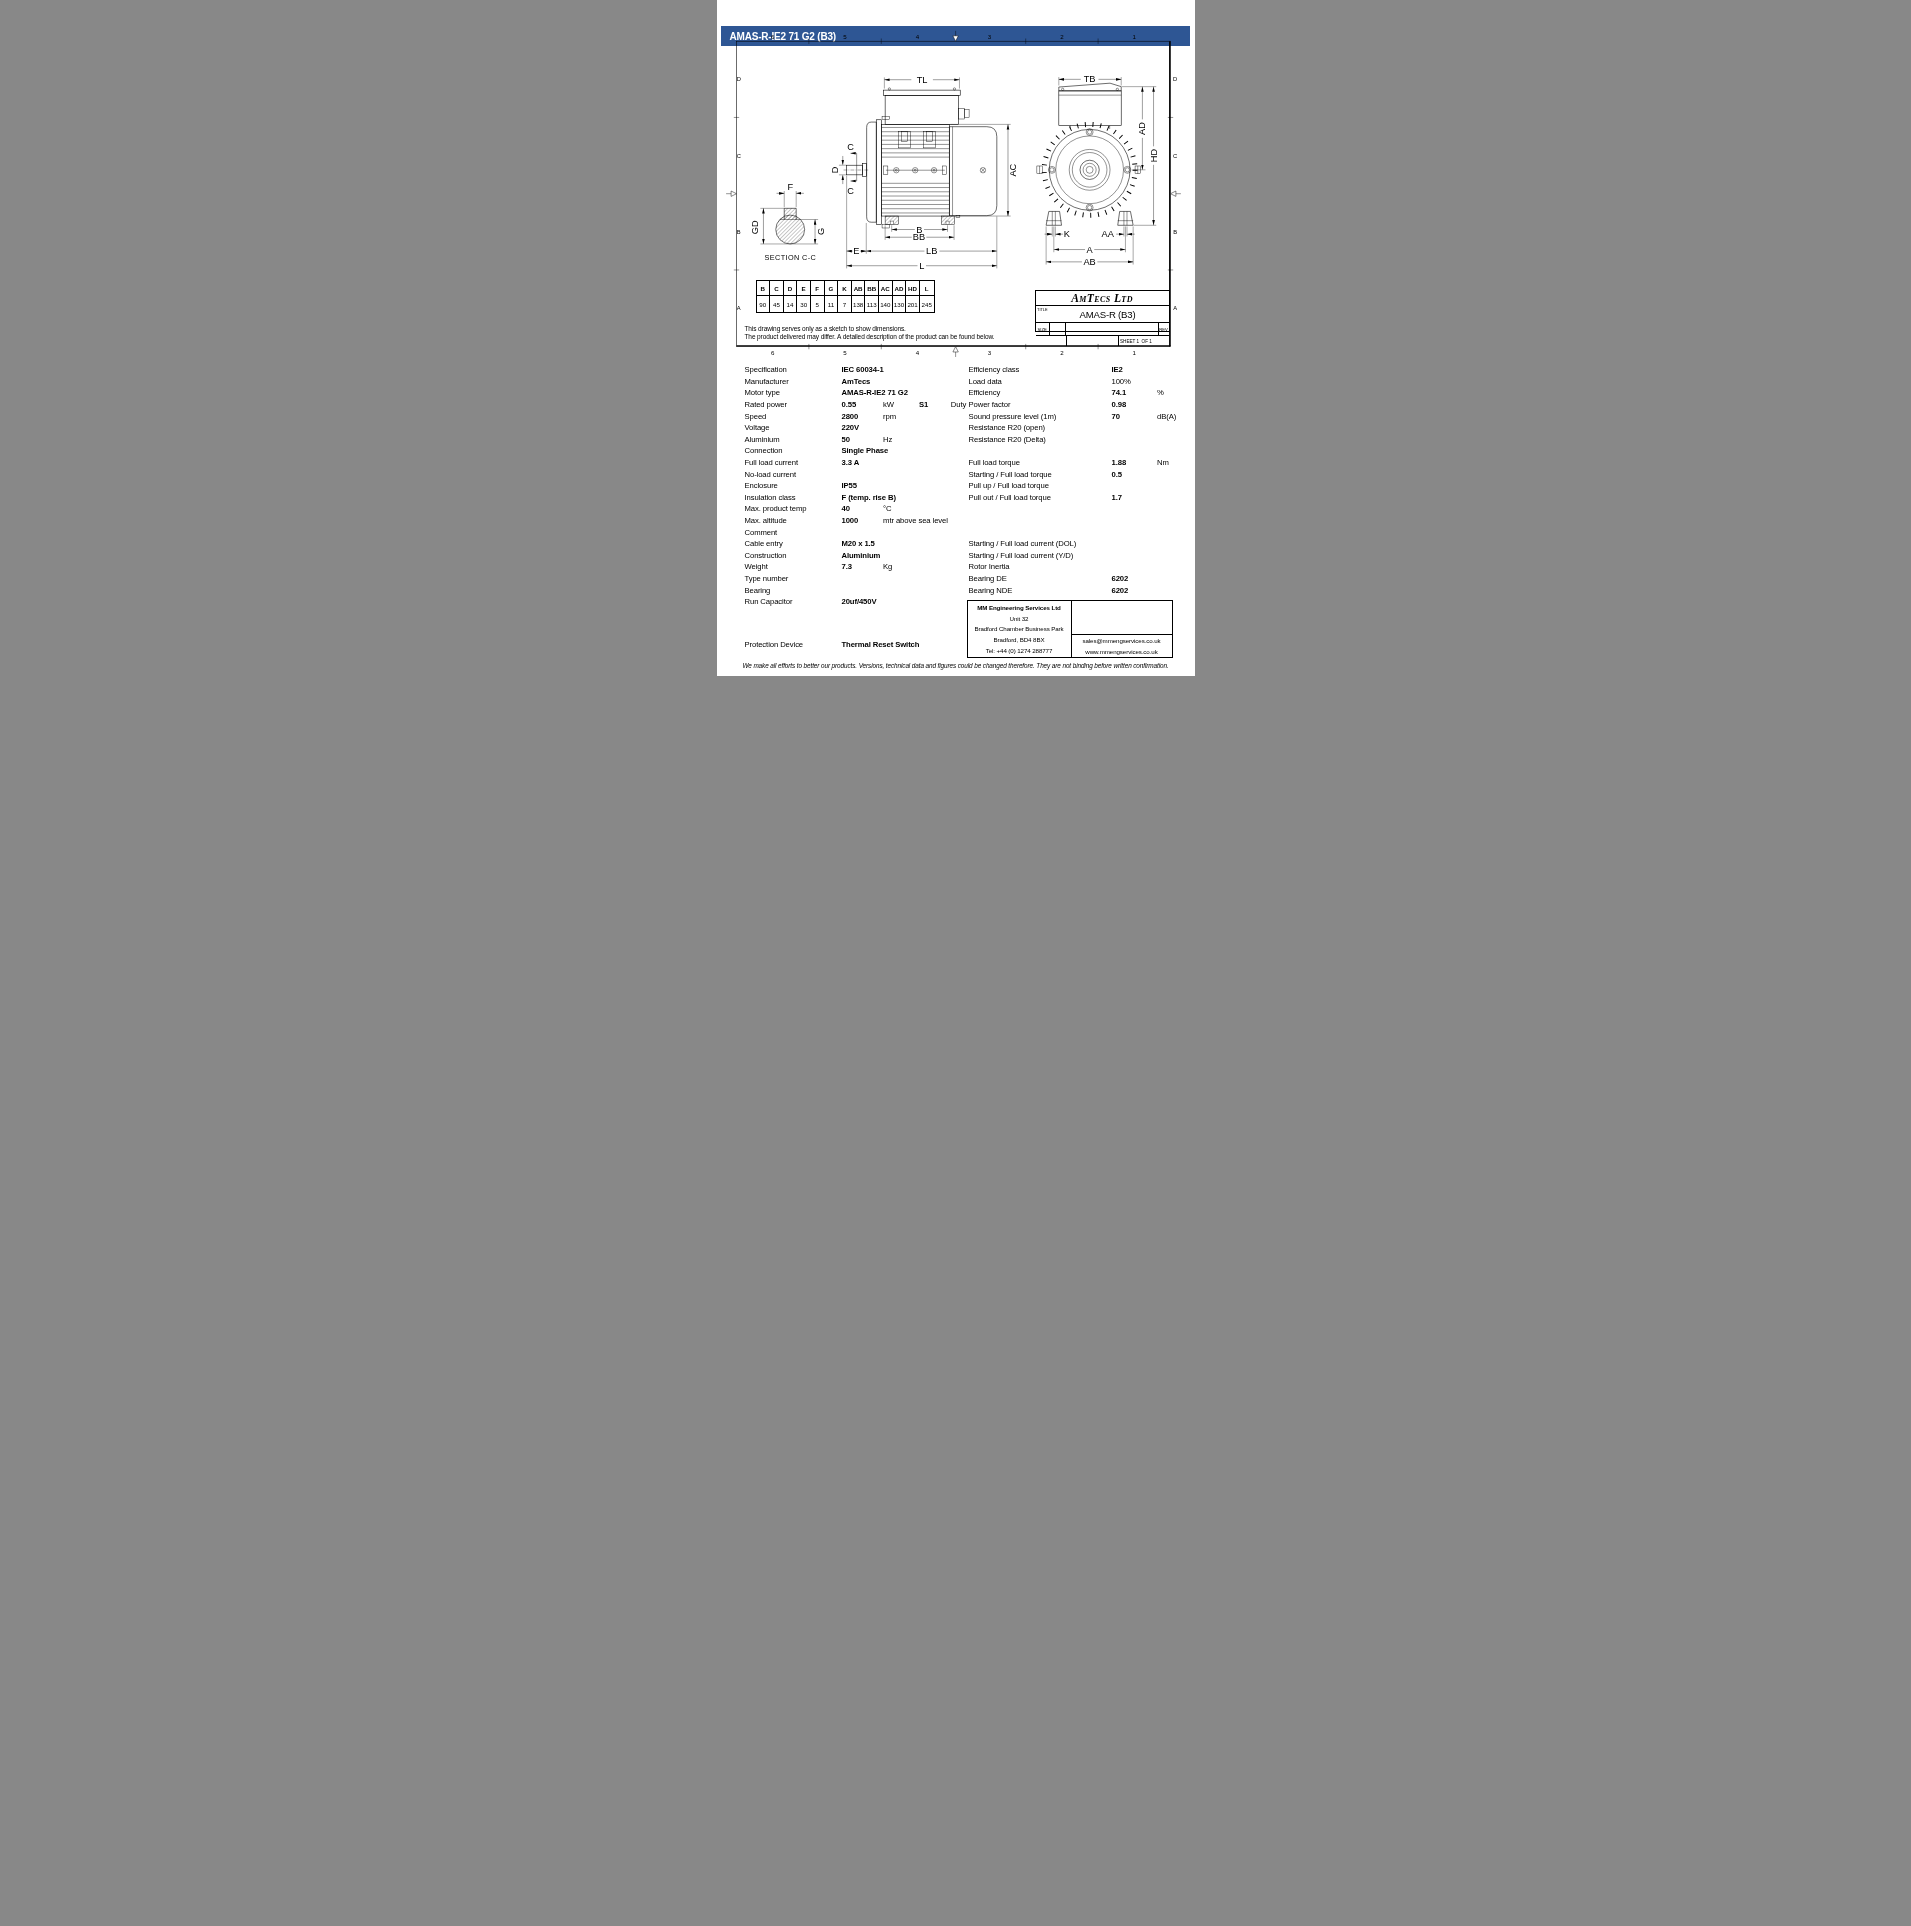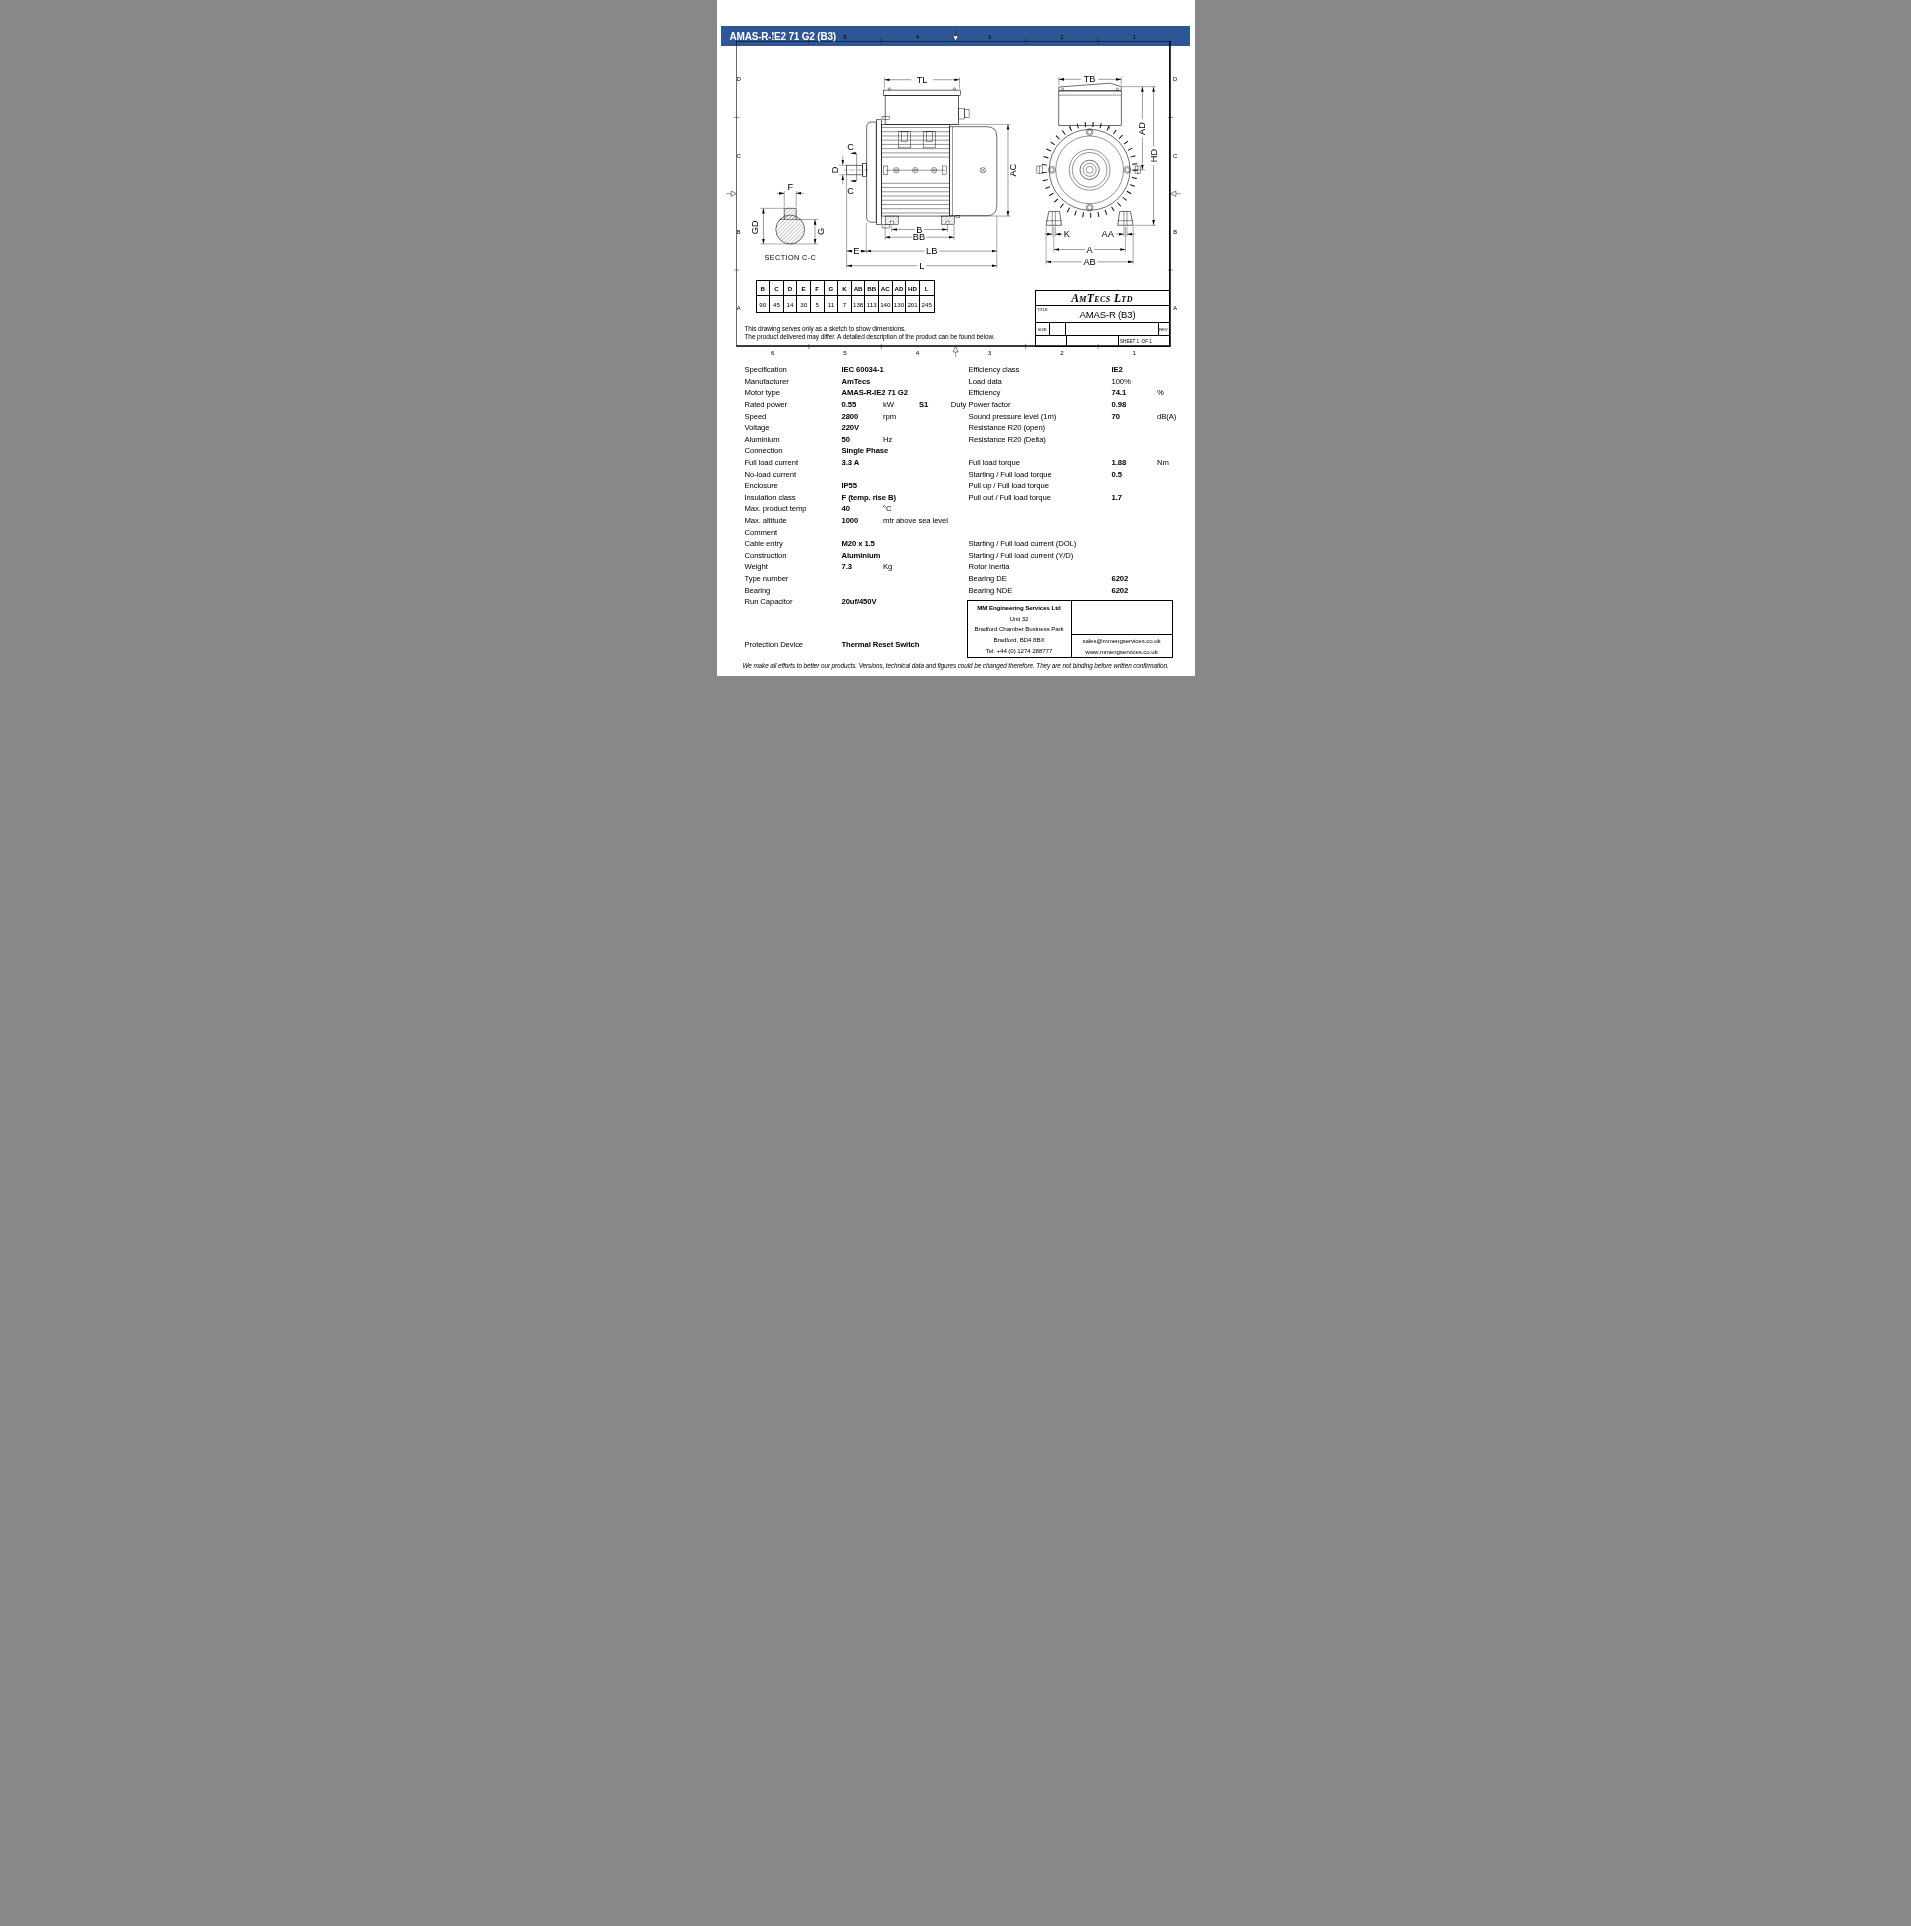--- a/index.html
+++ b/index.html
@@ -25,21 +25,21 @@
   .dimtable{position:absolute;left:39px;top:280px;width:179px;height:33px;
             border:0.8px solid #000;box-sizing:border-box;display:grid;
             grid-template-columns:repeat(13,1fr);grid-template-rows:15.4px 16px;}
   .dimtable .hc{border-right:0.4px solid #000;border-bottom:0.8px solid #000;
             display:flex;align-items:center;justify-content:center;font-size:6.2px;font-weight:bold;}
   .dimtable .vc{border-right:0.4px solid #000;display:flex;align-items:center;justify-content:center;font-size:6.2px;}
   .dimtable .last{border-right:none;}
   
   .note{position:absolute;left:28px;top:325px;font-size:6.5px;line-height:7.7px;letter-spacing:-0.1px;}
   
-  .titleblock{position:absolute;left:318px;top:290px;width:135px;height:57px;
+  .titleblock{position:absolute;left:318px;top:290px;width:135px;height:42px;
               border:0.8px solid #000;box-sizing:border-box;}
   .tb-company{height:15.4px;border-bottom:0.8px solid #000;display:flex;align-items:center;justify-content:center;
               font-family:"Liberation Serif",serif;font-style:italic;font-weight:bold;
               font-variant:small-caps;font-size:11.6px;letter-spacing:0.4px;box-sizing:border-box;}
   .tb-title{height:16.6px;border-bottom:0.8px solid #000;position:relative;box-sizing:border-box;}
   .tb-title .lbl{position:absolute;top:0.4px;left:1.5px;font-size:3.9px;}
   .tb-title .val{position:absolute;left:20px;top:3.1px;font-size:9.6px;letter-spacing:-0.2px;margin-left:24px;}
   .tb-size{height:13.5px;border-bottom:0.8px solid #000;display:flex;box-sizing:border-box;}
   .tb-size .c1{width:14.3px;border-right:0.6px solid #000;display:flex;align-items:center;justify-content:center;font-size:4.2px;box-sizing:border-box;}
   .tb-size .c2{width:16.6px;border-right:0.6px solid #000;box-sizing:border-box;}

